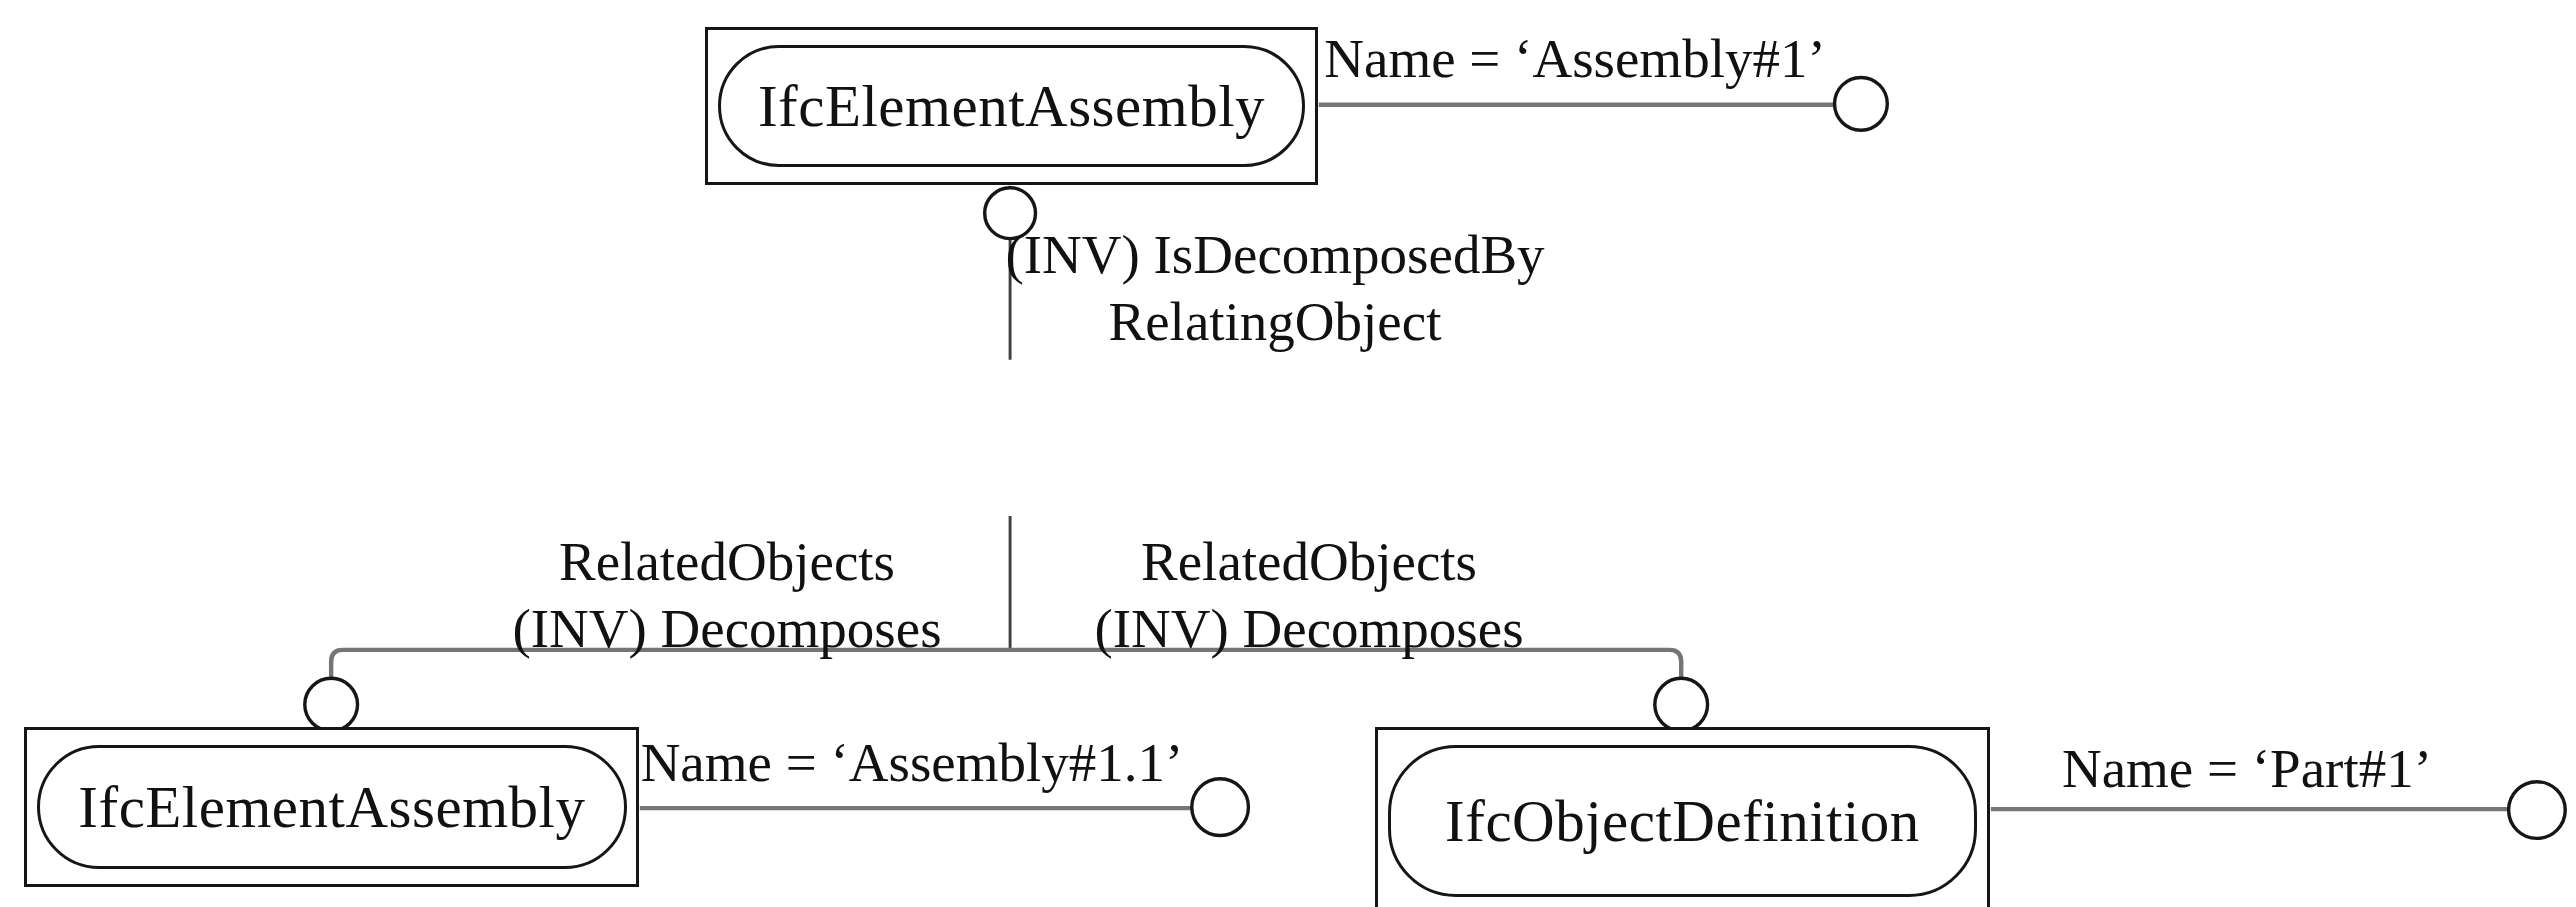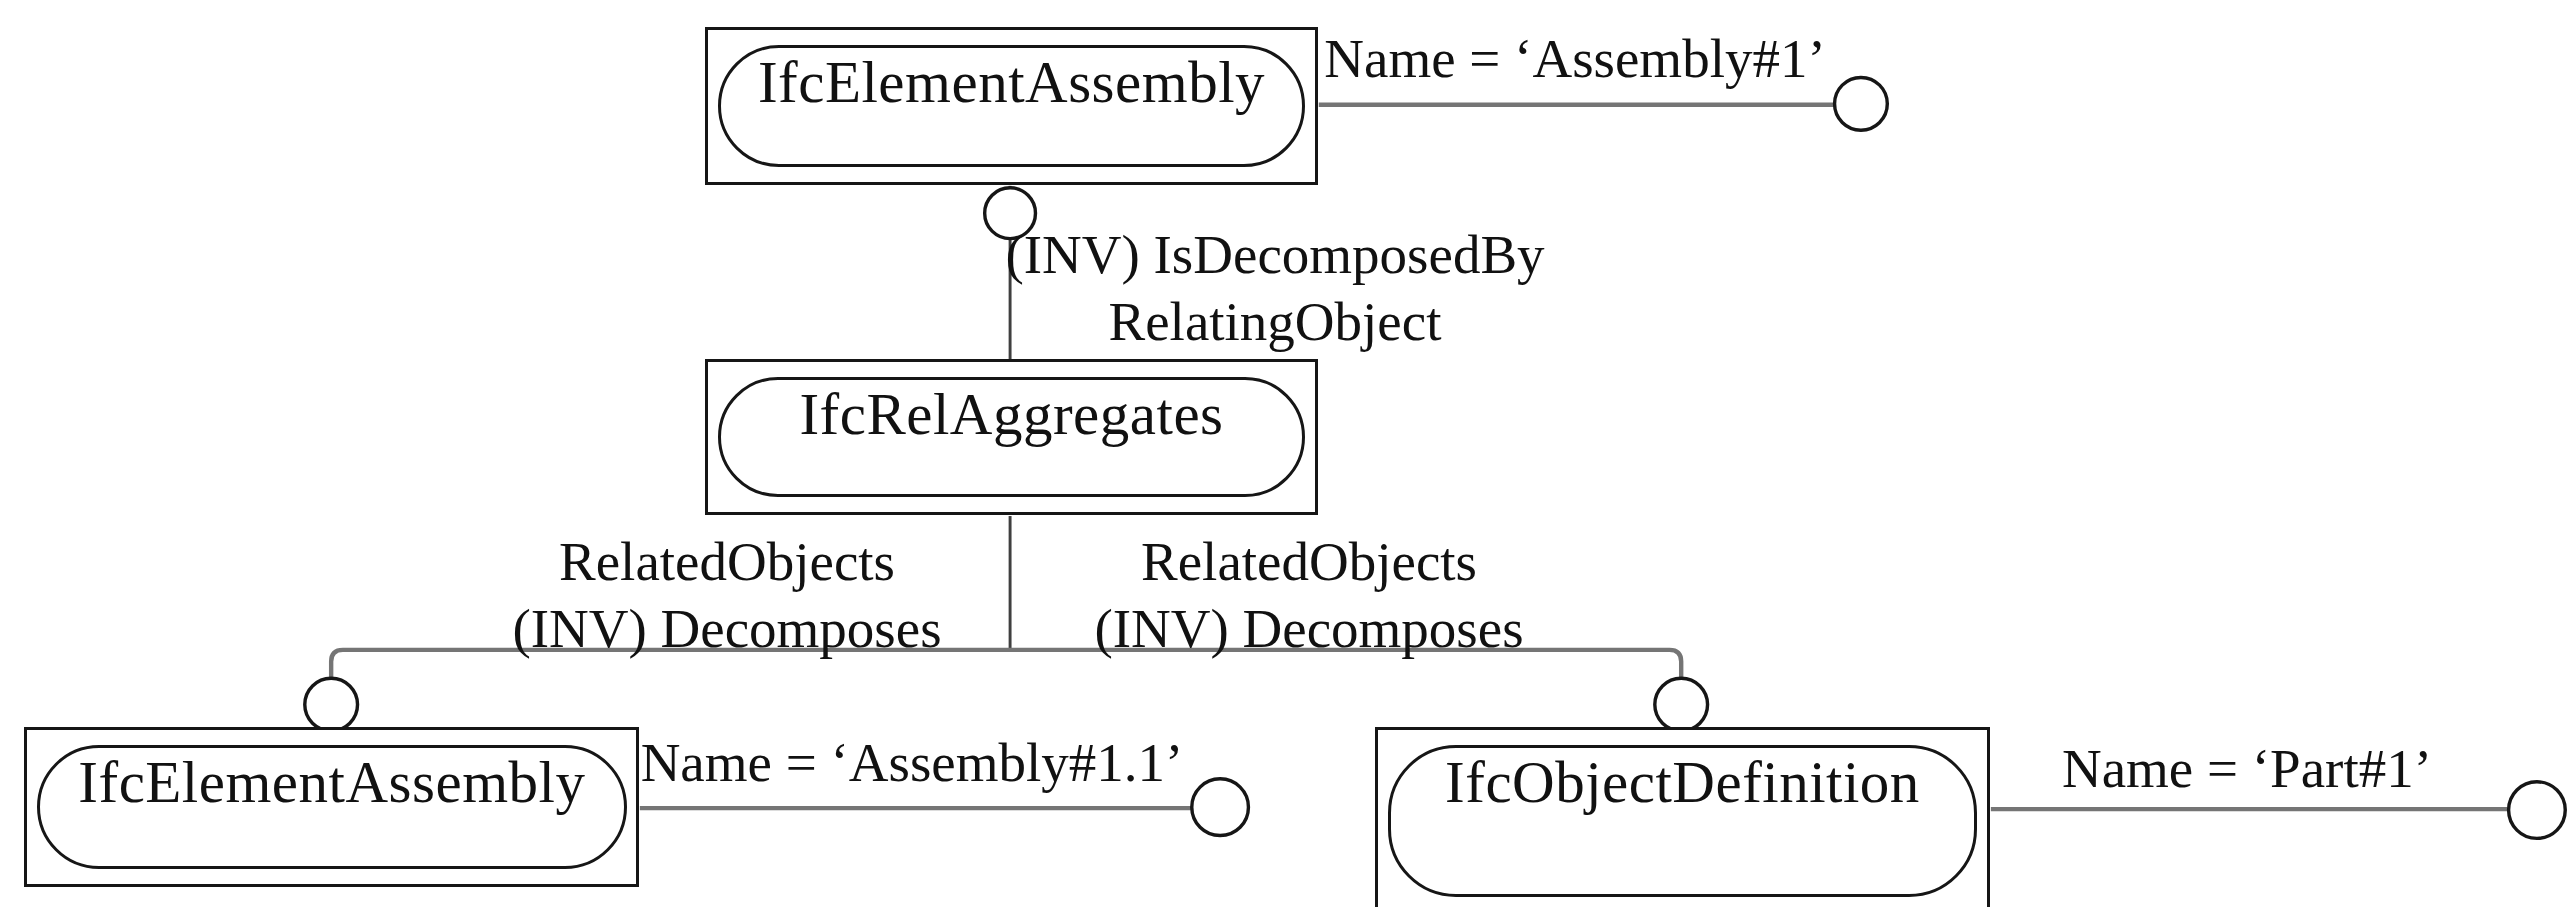--- a/index.html
+++ b/index.html
@@ -25,21 +25,21 @@
   .node{
     position:absolute;
     border:3.9px solid var(--box-border);
     background:#ffffff;
     box-sizing:border-box;
   }
   .stadium{
     position:absolute;left:9.8px;right:9.8px;top:14.7px;bottom:14.7px;
     border:3.4px solid var(--box-border);
     border-radius:68px;
-    display:flex;justify-content:center;
+    display:flex;align-items:center;justify-content:center;
     background:#ffffff;
   }
   .node-label{
     font-size:59px;
     white-space:nowrap;
     letter-spacing:0.5px;
   }
   .anno{
     position:absolute;
     transform:translateX(-50%);
@@ -74,25 +74,20 @@
     <path class="conn-gray" d="M2038 828 L2567 828"></path>
     <circle class="term-circle" cx="2597" cy="829" r="29"></circle>
   </svg>
 
   <div class="node" style="left:705px;top:27px;width:613px;height:158px;">
     <div class="stadium">
       <span class="node-label">IfcElementAssembly</span>
     </div>
   </div>
 
-  <div class="node" style="left:705px;top:359px;width:613px;height:156px;">
-    <div class="stadium">
-      <span class="node-label">IfcRelAggregates</span>
-    </div>
-  </div>
 
   <div class="node" style="left:24.4px;top:727px;width:615px;height:160px;">
     <div class="stadium">
       <span class="node-label">IfcElementAssembly</span>
     </div>
   </div>
 
   <div class="node" style="left:1375px;top:727px;width:615px;height:188px;">
     <div class="stadium">
       <span class="node-label">IfcObjectDefinition</span>

